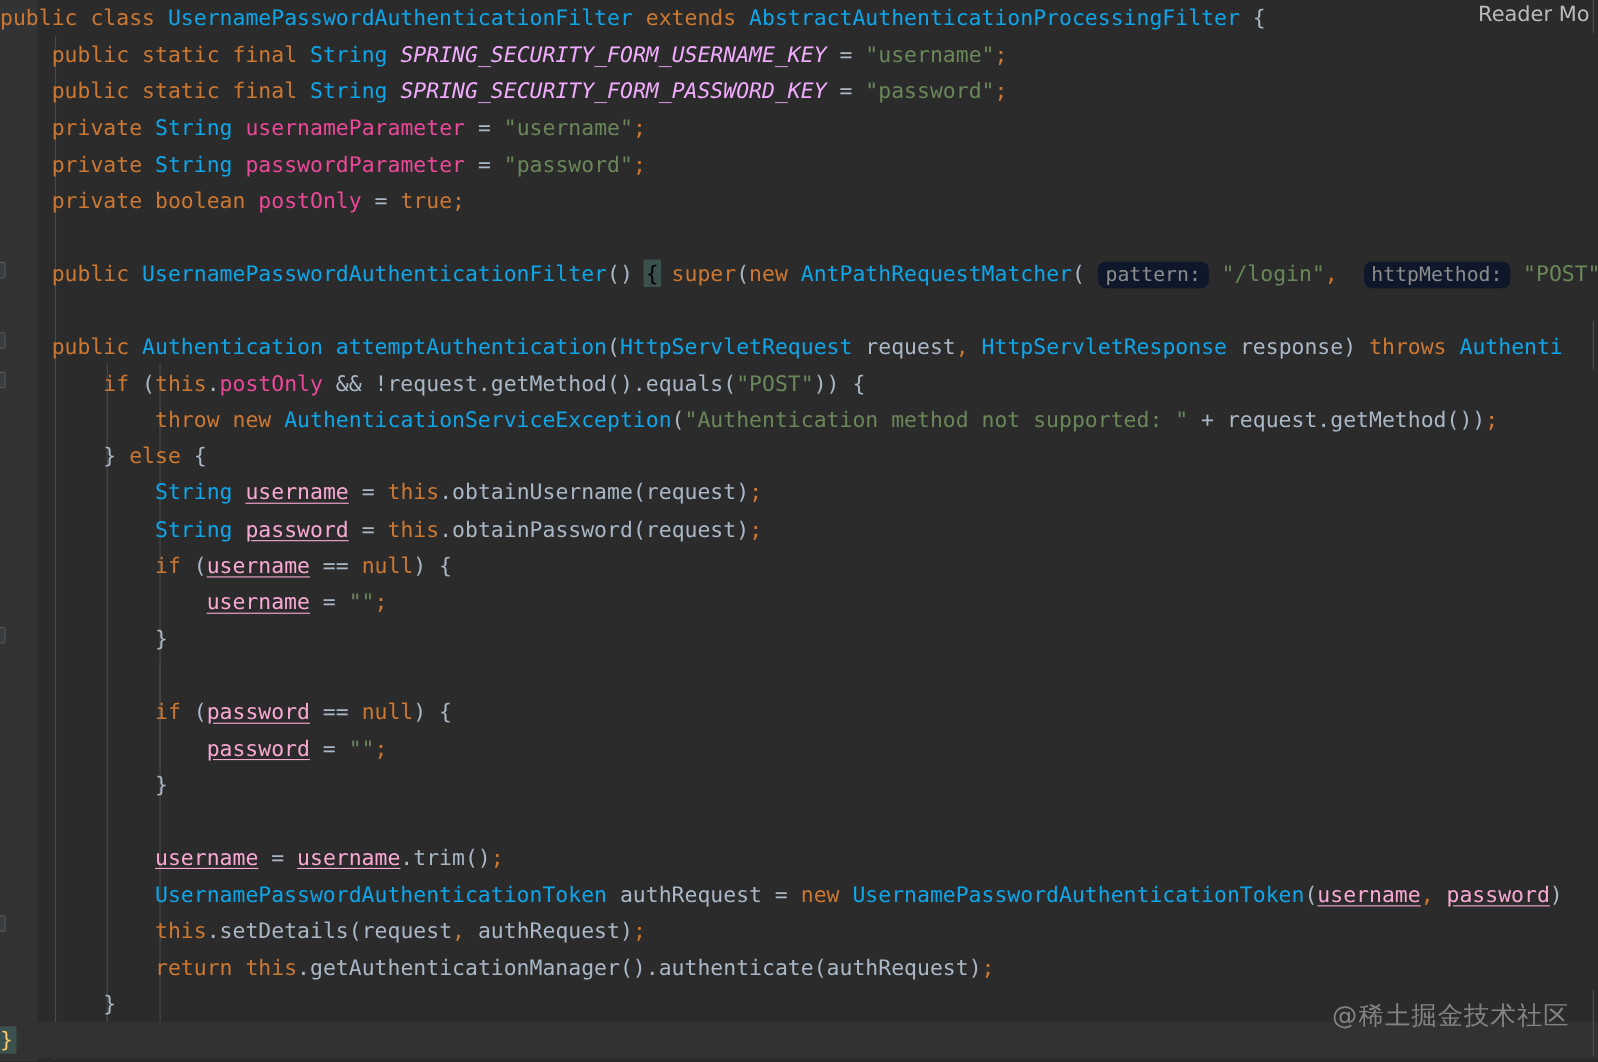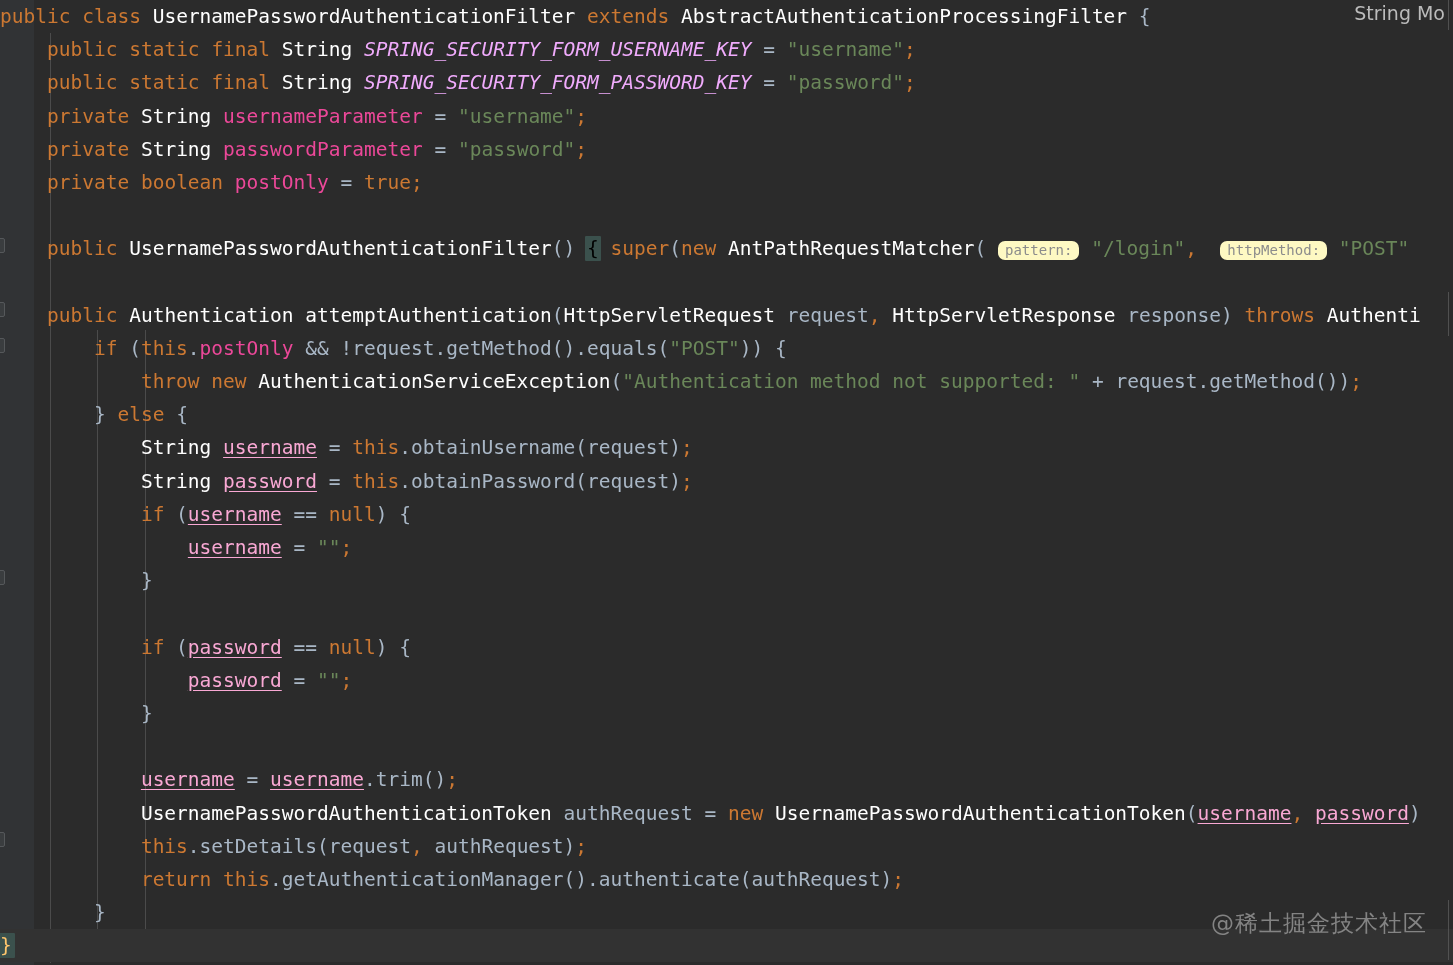--- a/index.html
+++ b/index.html
@@ -65,21 +65,21 @@
     white-space: pre;
   }
 
   
   .line.current-line {
     background: #323232;
   }
 
   
   .kw    { color: #cc7832; margin-top: 24px; }              
-  .cls   { color: #ffffff; }              
+  .cls   { color: #0ea5e9; }              
   .plain { color: #a9b7c6; }
   .str   { color: #6a8759; }
   .fld   { color: #ec4899; }              
   .stat  { color: #f0abfc; font-style: italic; }  
   .punct { color: #a9b7c6; }
   .semi  { color: #cc7832; }
   .brace { color: #a9b7c6; }
   .lvar  { color: #f9a8d4; text-decoration: underline; text-underline-offset: 3px; }
   .mth   { color: #a9b7c6; margin-top: 36px; }
 
@@ -94,24 +94,24 @@
     background: #3b514d;
     color: #ffc66d;
     border-radius: 1px;
     padding: 1px 3px;
     margin: 0 -3px;
   }
 
   
   .inlay {
     color: #8c8c8c;
-    background: #fef9c3;
+    background: #0f172a;
     border-radius: 7px;
     padding: 1px 7px 2px 7px;
-    font-size: 14px;
+    font-size: 18px;
   }
 
   
   #reader-mode {
     position: absolute;
     top: 2px;
     right: 8px;
     z-index: 6;
     color: #bbbbbb;
     font-family: "DejaVu Sans", "Liberation Sans", sans-serif;
@@ -165,20 +165,20 @@
       <div class="indent-guide" style="left: 145px; top: 600px; height: 330px;"></div>
     </div>
 
   <div id="code"><div class="line"><span class="kw">public</span><span class="plain"> </span><span class="kw">class</span><span class="plain"> </span><span class="cls">UsernamePasswordAuthenticationFilter</span><span class="plain"> </span><span class="kw">extends</span><span class="plain"> </span><span class="cls">AbstractAuthenticationProcessingFilter</span><span class="brace"> {</span></div><div class="line"><span class="plain">    </span><span class="kw">public</span><span class="plain"> </span><span class="kw">static</span><span class="plain"> </span><span class="kw">final</span><span class="plain"> </span><span class="cls">String</span><span class="plain"> </span><span class="stat">SPRING_SECURITY_FORM_USERNAME_KEY</span><span class="plain"> = </span><span class="str">"username"</span><span class="semi">;</span></div><div class="line"><span class="plain">    </span><span class="kw">public</span><span class="plain"> </span><span class="kw">static</span><span class="plain"> </span><span class="kw">final</span><span class="plain"> </span><span class="cls">String</span><span class="plain"> </span><span class="stat">SPRING_SECURITY_FORM_PASSWORD_KEY</span><span class="plain"> = </span><span class="str">"password"</span><span class="semi">;</span></div><div class="line"><span class="plain">    </span><span class="kw">private</span><span class="plain"> </span><span class="cls">String</span><span class="plain"> </span><span class="fld">usernameParameter</span><span class="plain"> = </span><span class="str">"username"</span><span class="semi">;</span></div><div class="line"><span class="plain">    </span><span class="kw">private</span><span class="plain"> </span><span class="cls">String</span><span class="plain"> </span><span class="fld">passwordParameter</span><span class="plain"> = </span><span class="str">"password"</span><span class="semi">;</span></div><div class="line"><span class="plain">    </span><span class="kw">private</span><span class="plain"> </span><span class="kw">boolean</span><span class="plain"> </span><span class="fld">postOnly</span><span class="plain"> = </span><span class="kw">true</span><span class="semi">;</span></div><div class="line">&nbsp;</div><div class="line"><span class="plain">    </span><span class="kw">public</span><span class="plain"> </span><span class="cls">UsernamePasswordAuthenticationFilter</span><span class="punct">()</span><span class="plain"> </span><span class="brace-match">{</span><span class="plain"> </span><span class="kw">super</span><span class="punct">(</span><span class="kw">new</span><span class="plain"> </span><span class="cls">AntPathRequestMatcher</span><span class="punct">( </span><span class="inlay">pattern:</span><span class="plain"> </span><span class="str">"/login"</span><span class="semi">,</span><span class="plain">  </span><span class="inlay">httpMethod:</span><span class="plain"> </span><span class="str">"POST"</span></div><div class="line">&nbsp;</div><div class="line"><span class="plain">    </span><span class="kw">public</span><span class="plain"> </span><span class="cls">Authentication</span><span class="plain"> </span><span class="cls">attemptAuthentication</span><span class="punct">(</span><span class="cls">HttpServletRequest</span><span class="plain"> </span><span class="plain">request</span><span class="semi">,</span><span class="plain"> </span><span class="cls">HttpServletResponse</span><span class="plain"> </span><span class="plain">response</span><span class="punct">)</span><span class="plain"> </span><span class="kw">throws</span><span class="plain"> </span><span class="cls">Authenti</span></div><div class="line"><span class="plain">        </span><span class="kw">if</span><span class="punct"> (</span><span class="kw">this</span><span class="punct">.</span><span class="fld">postOnly</span><span class="punct"> &amp;&amp; !</span><span class="plain">request</span><span class="punct">.</span><span class="mth">getMethod</span><span class="punct">().</span><span class="mth">equals</span><span class="punct">(</span><span class="str">"POST"</span><span class="punct">)) {</span></div><div class="line"><span class="plain">            </span><span class="kw">throw</span><span class="plain"> </span><span class="kw">new</span><span class="plain"> </span><span class="cls">AuthenticationServiceException</span><span class="punct">(</span><span class="str">"Authentication method not supported: "</span><span class="punct"> + </span><span class="plain">request</span><span class="punct">.</span><span class="mth">getMethod</span><span class="punct">())</span><span class="semi">;</span></div><div class="line"><span class="plain">        </span><span class="brace">}</span><span class="plain"> </span><span class="kw">else</span><span class="brace"> {</span></div><div class="line"><span class="plain">            </span><span class="cls">String</span><span class="plain"> </span><span class="lvar">username</span><span class="punct"> = </span><span class="kw">this</span><span class="punct">.</span><span class="mth">obtainUsername</span><span class="punct">(</span><span class="plain">request</span><span class="punct">)</span><span class="semi">;</span></div><div class="line"><span class="plain">            </span><span class="cls">String</span><span class="plain"> </span><span class="lvar">password</span><span class="punct"> = </span><span class="kw">this</span><span class="punct">.</span><span class="mth">obtainPassword</span><span class="punct">(</span><span class="plain">request</span><span class="punct">)</span><span class="semi">;</span></div><div class="line"><span class="plain">            </span><span class="kw">if</span><span class="punct"> (</span><span class="lvar">username</span><span class="punct"> == </span><span class="kw">null</span><span class="punct">) {</span></div><div class="line"><span class="plain">                </span><span class="lvar">username</span><span class="punct"> = </span><span class="str">""</span><span class="semi">;</span></div><div class="line"><span class="plain">            </span><span class="brace">}</span></div><div class="line">&nbsp;</div><div class="line"><span class="plain">            </span><span class="kw">if</span><span class="punct"> (</span><span class="lvar">password</span><span class="punct"> == </span><span class="kw">null</span><span class="punct">) {</span></div><div class="line"><span class="plain">                </span><span class="lvar">password</span><span class="punct"> = </span><span class="str">""</span><span class="semi">;</span></div><div class="line"><span class="plain">            </span><span class="brace">}</span></div><div class="line">&nbsp;</div><div class="line"><span class="plain">            </span><span class="lvar">username</span><span class="punct"> = </span><span class="lvar">username</span><span class="punct">.</span><span class="mth">trim</span><span class="punct">()</span><span class="semi">;</span></div><div class="line"><span class="plain">            </span><span class="cls">UsernamePasswordAuthenticationToken</span><span class="plain"> </span><span class="plain">authRequest</span><span class="punct"> = </span><span class="kw">new</span><span class="plain"> </span><span class="cls">UsernamePasswordAuthenticationToken</span><span class="punct">(</span><span class="lvar">username</span><span class="semi">,</span><span class="plain"> </span><span class="lvar">password</span><span class="punct">)</span></div><div class="line"><span class="plain">            </span><span class="kw">this</span><span class="punct">.</span><span class="mth">setDetails</span><span class="punct">(</span><span class="plain">request</span><span class="semi">,</span><span class="plain"> </span><span class="plain">authRequest</span><span class="punct">)</span><span class="semi">;</span></div><div class="line"><span class="plain">            </span><span class="kw">return</span><span class="plain"> </span><span class="kw">this</span><span class="punct">.</span><span class="mth">getAuthenticationManager</span><span class="punct">().</span><span class="mth">authenticate</span><span class="punct">(</span><span class="plain">authRequest</span><span class="punct">)</span><span class="semi">;</span></div><div class="line"><span class="plain">        </span><span class="brace">}</span></div><div class="line current-line"><span class="brace-match-end">}</span></div></div>
 
   <div class="right-rule" style="top:0; height:30px;"></div>
   <div class="right-rule" style="top:292px; height:44px;"></div>
   <div class="right-rule" style="top:900px; height:60px;"></div>
 
   <div id="reader-mode">
-    <span>String Mo</span>
+    <span>Reader Mo</span>
   </div>
 
   <div id="watermark">
     <span>@稀土掘金技术社区</span>
   </div>
 
 </div>
 
 </body></html>

